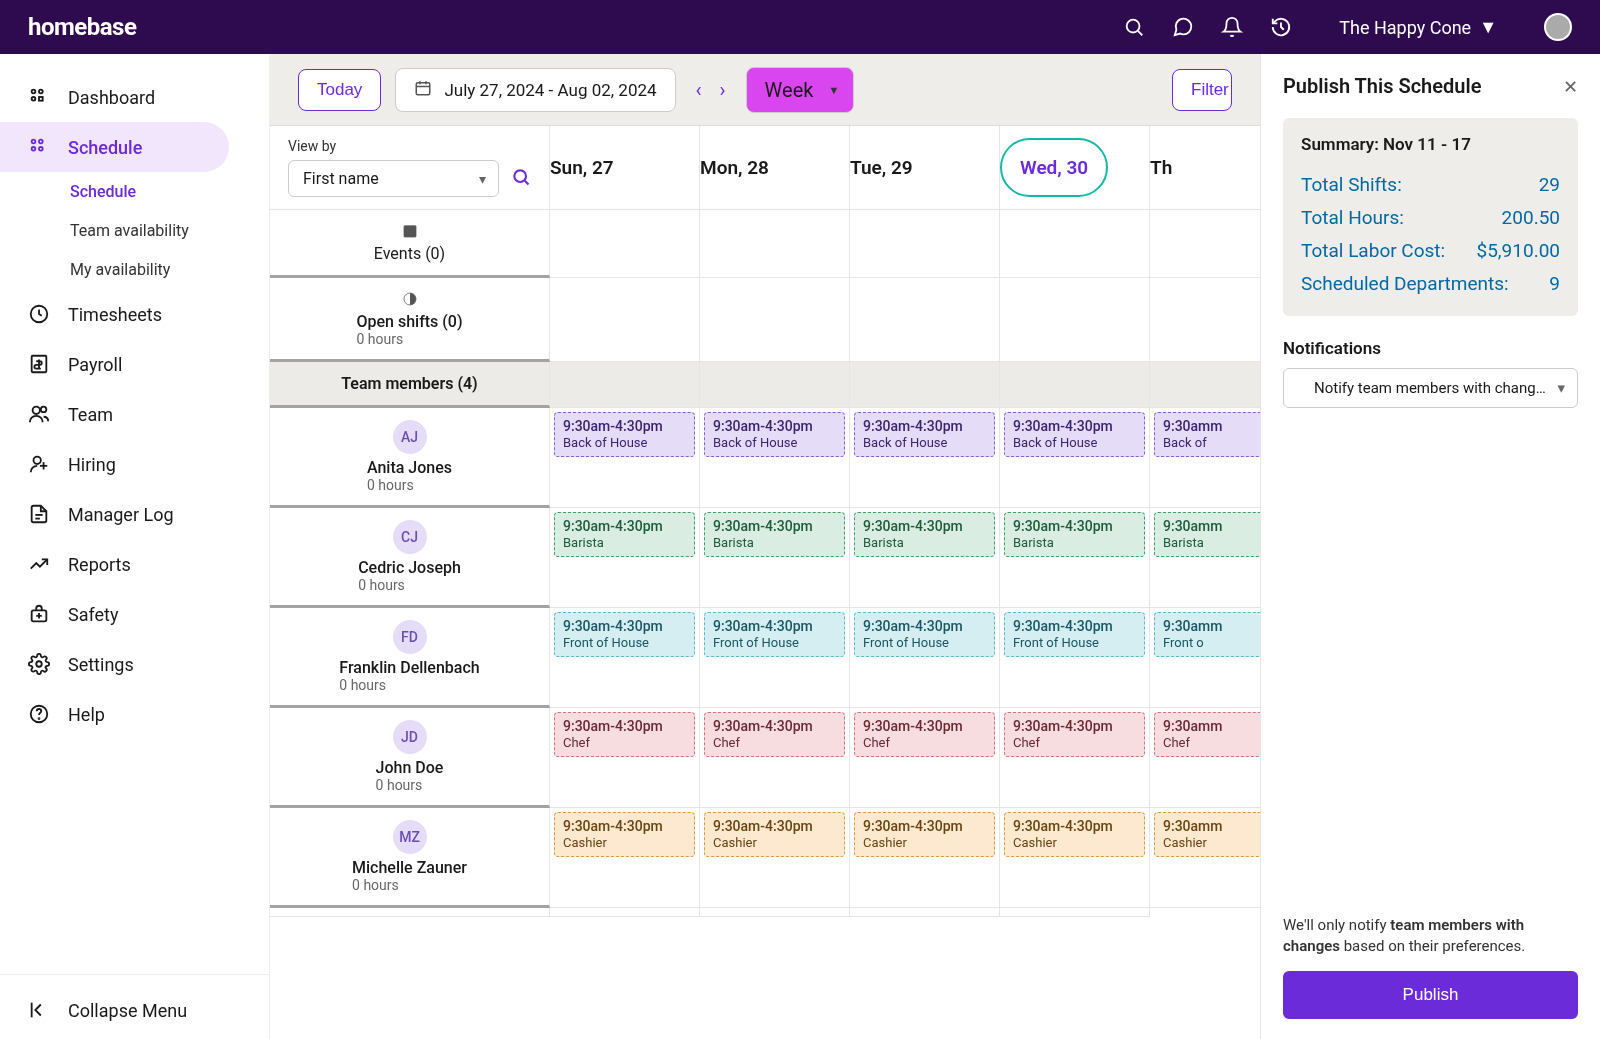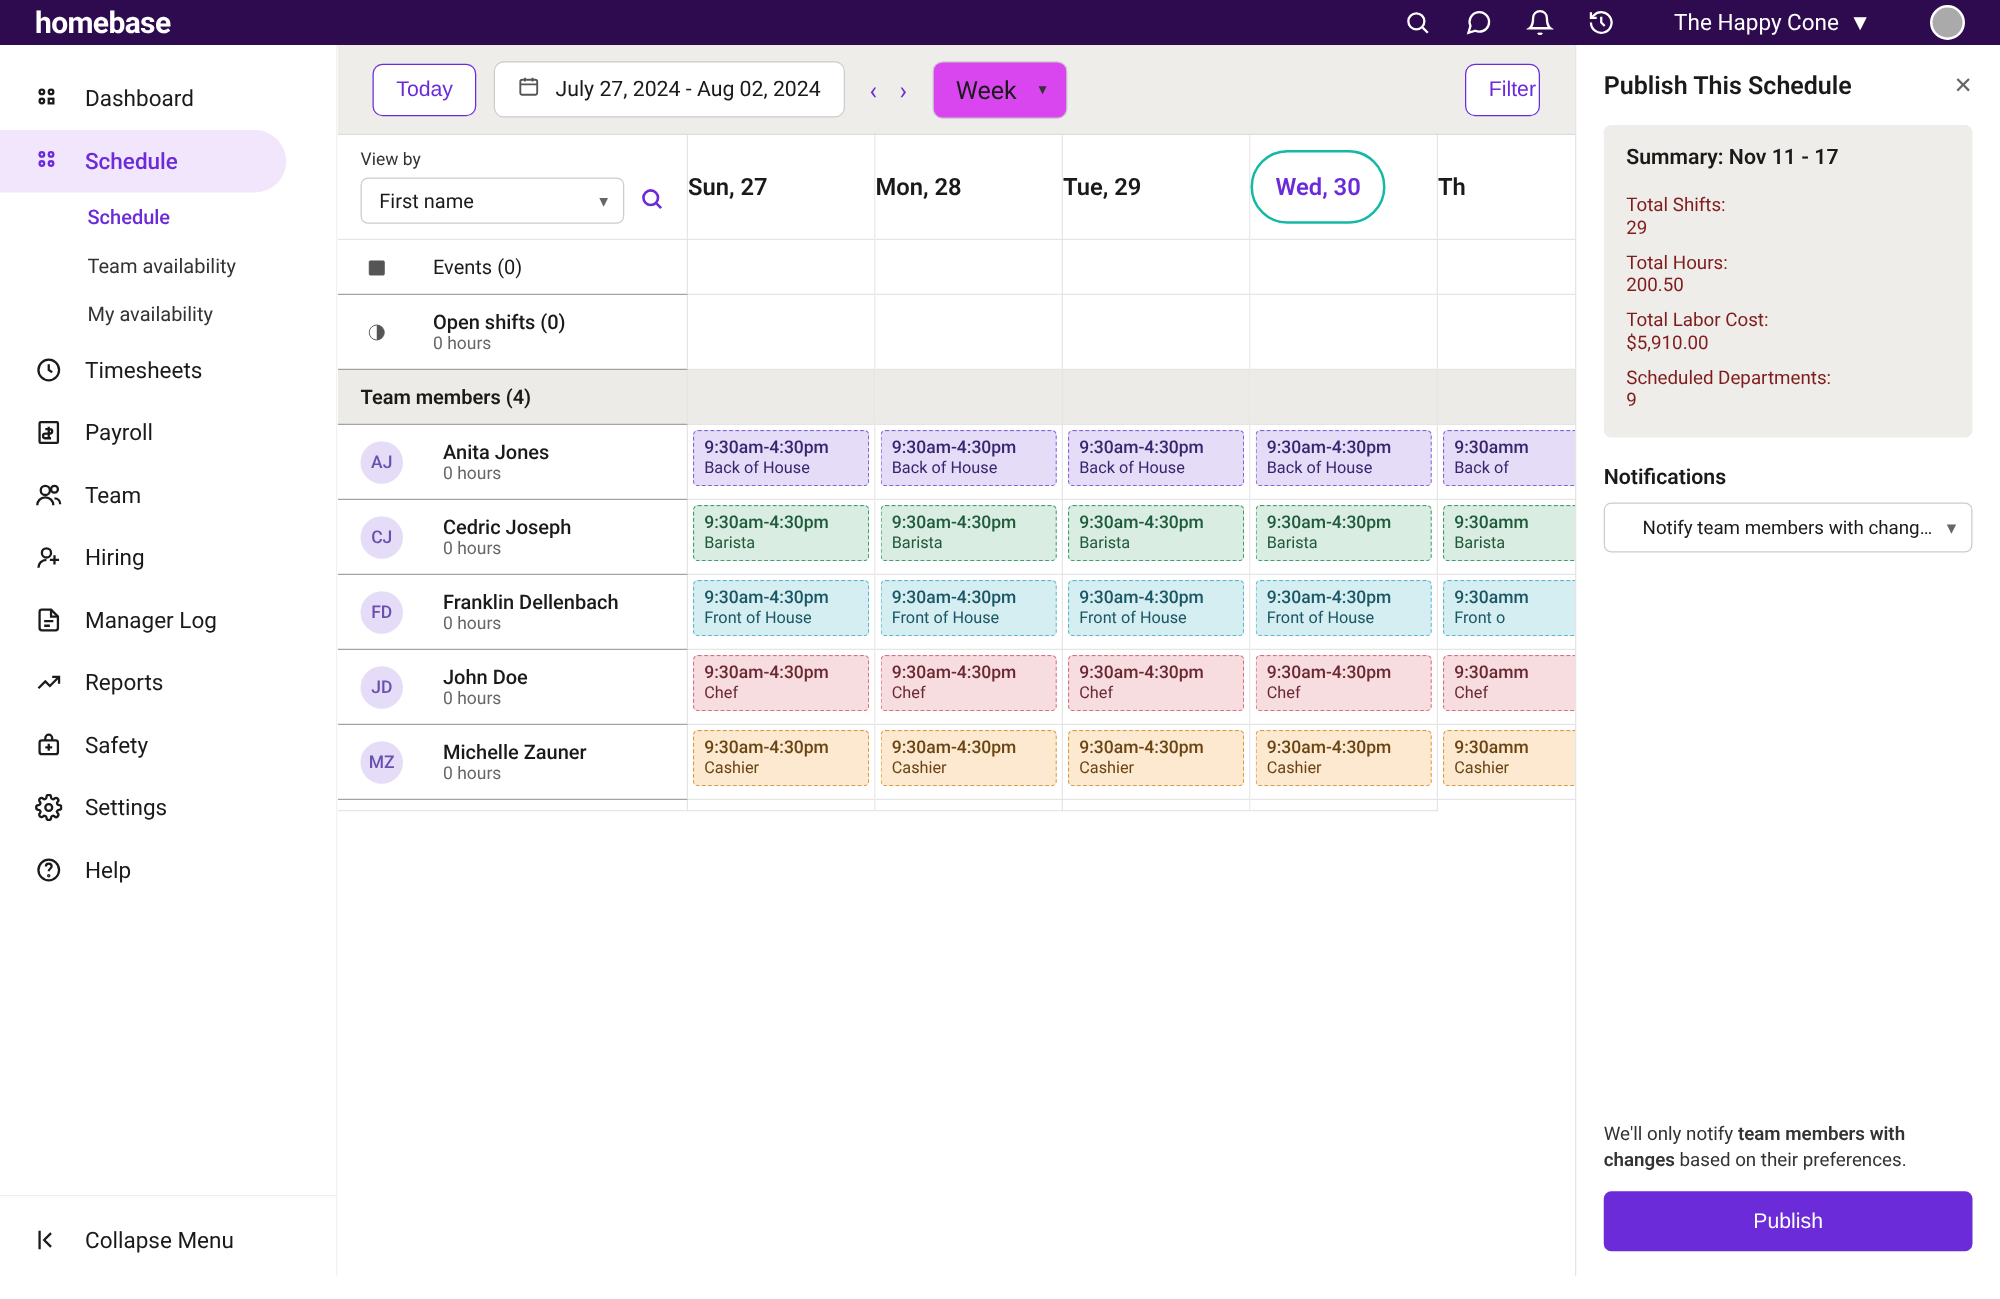--- a/index.html
+++ b/index.html
@@ -1,19 +1,19 @@
 <!DOCTYPE html>
 <html><head>
 <meta charset="utf-8">
 <style>
 * { box-sizing: border-box; margin: 0; padding: 0; }
 body { font-family: -apple-system, BlinkMacSystemFont, "Segoe UI", Roboto, sans-serif; font-size: 16px; color: #1a1a1a; background: #fff; }
 
 
-.topbar { height: 36px; background: #2e0a4f; display: flex; align-items: center; padding: 0 28px; color: #fff; }
+.topbar { height: 54px; background: #2e0a4f; display: flex; align-items: center; padding: 0 28px; color: #fff; }
 .logo { font-size: 24px; font-weight: 700; letter-spacing: -0.5px; }
 .topbar-spacer { flex: 1; }
 .topbar-icons { display: flex; align-items: center; gap: 27px; }
 .topbar-icon { width: 22px; height: 22px; display: flex; align-items: center; justify-content: center; cursor: pointer; }
 .topbar-icon svg { width: 22px; height: 22px; stroke: #fff; fill: none; stroke-width: 2; }
 .company-select { display: flex; align-items: center; gap: 8px; cursor: pointer; font-size: 18px; margin-left: 20px; }
 .avatar { width: 28px; height: 28px; border-radius: 50%; background: #aaa; margin-left: 20px; border: 2px solid #fff; cursor: pointer; }
 
 
 .layout { display: flex; height: calc(100vh - 54px); }
@@ -49,21 +49,21 @@
 .hdr-left { padding: 12px 18px; border-right: 1px solid #e5e5e5; border-bottom: 1px solid #e5e5e5; background: #fff; }
 .view-by-label { font-size: 14px; color: #333; margin-bottom: 6px; }
 .view-by-row { display: flex; align-items: center; gap: 12px; }
 .view-by-select { flex: 1; border: 1.5px solid #ccc; border-radius: 6px; padding: 8px 14px; font-size: 16px; position: relative; cursor: pointer; }
 .view-by-select::after { content: "▾"; position: absolute; right: 12px; top: 50%; transform: translateY(-50%); color: #666; font-size: 14px; }
 .hdr-search { color: #6b2bd9; cursor: pointer; }
 .hdr-search svg { width: 20px; height: 20px; stroke: currentColor; fill: none; stroke-width: 2.5; }
 .hdr-day { display: flex; align-items: center; justify-content: flex-start; border-right: 1px solid #e5e5e5; border-bottom: 1px solid #e5e5e5; background: #fff; font-size: 19px; font-weight: 600; }
 .hdr-day.today span { border: 2px solid #14b8a6; color: #6b2bd9; border-radius: 999px; padding: 16px 18px; }
 
-.row-left { padding: 12px 18px; border-right: 1px solid #e5e5e5; border-bottom: 1px solid #a3a3a3; background: #fff; display: flex; align-items: center; gap: 32px; }
+.row-left { padding: 12px 18px; border-right: 1px solid #e5e5e5; border-bottom: 3px solid #a3a3a3; background: #fff; display: flex; align-items: center; gap: 4px; flex-direction: column; }
 .row-icon { width: 26px; display: flex; justify-content: center; color: #555; }
 .row-icon svg { width: 18px; height: 18px; stroke: currentColor; fill: currentColor; }
 .row-cell { border-right: 1px solid #e5e5e5; border-bottom: 1px solid #e5e5e5; background: #fff; padding: 4px; }
 
 .member-avatar { width: 34px; height: 34px; border-radius: 50%; display: flex; align-items: center; justify-content: center; font-size: 14px; font-weight: 500; }
 .member-info .name { font-size: 16px; font-weight: 500; }
 .member-info .hours { font-size: 14px; color: #666; }
 
 .shift { border: 1.5px dashed; border-radius: 4px; padding: 4px 8px; font-size: 14px; line-height: 1.3; cursor: pointer; }
 .shift .time { font-weight: 500; }
@@ -77,21 +77,21 @@
 .add-member { color: #6b2bd9; display: flex; align-items: center; gap: 10px; cursor: pointer; font-weight: 500; padding: 14px 24px; }
 .add-member svg { width: 18px; height: 18px; stroke: currentColor; stroke-width: 2.5; fill: none; }
 
 
 .panel { width: 340px; border-left: 1px solid #e5e5e5; display: flex; flex-direction: column; padding: 20px 22px; }
 .panel-header { display: flex; align-items: center; justify-content: space-between; margin-bottom: 20px; }
 .panel-title { font-size: 20px; font-weight: 600; }
 .panel-close { cursor: pointer; color: #666; font-size: 18px; }
 .summary-box { background: #efedea; border-radius: 6px; padding: 16px 18px; margin-bottom: 22px; }
 .summary-title { font-weight: 600; margin-bottom: 14px; font-size: 17px; }
-.summary-row { display: flex; justify-content: space-between; font-size: 15px; padding: 5px 0; color: #7f1d1d; flex-direction: column; }
+.summary-row { display: flex; justify-content: space-between; font-size: 19px; padding: 5px 0; color: #0369a1; }
 .panel-section-title { font-weight: 600; font-size: 17px; margin-bottom: 10px; }
 .notify-select { border: 1.5px solid #ccc; border-radius: 6px; padding: 10px 30px; font-size: 15px; position: relative; cursor: pointer; margin-bottom: 20px; white-space: nowrap; overflow: hidden; text-overflow: ellipsis; }
 .notify-select::after { content: "▾"; position: absolute; right: 12px; top: 50%; transform: translateY(-50%); color: #666; background: #fff; padding-left: 4px; }
 .note { font-size: 15px; line-height: 1.4; }
 .note-label { color: #d43; font-weight: 600; }
 .panel-spacer { flex: 1; }
 .panel-footer-text { font-size: 15px; color: #333; margin-bottom: 14px; line-height: 1.4; }
 .panel-footer-text b { font-weight: 600; }
 .publish-btn { background: #6b2bd9; color: #fff; border: none; border-radius: 6px; padding: 14px; font-size: 17px; font-weight: 500; cursor: pointer; width: 100%; }
 </style>

